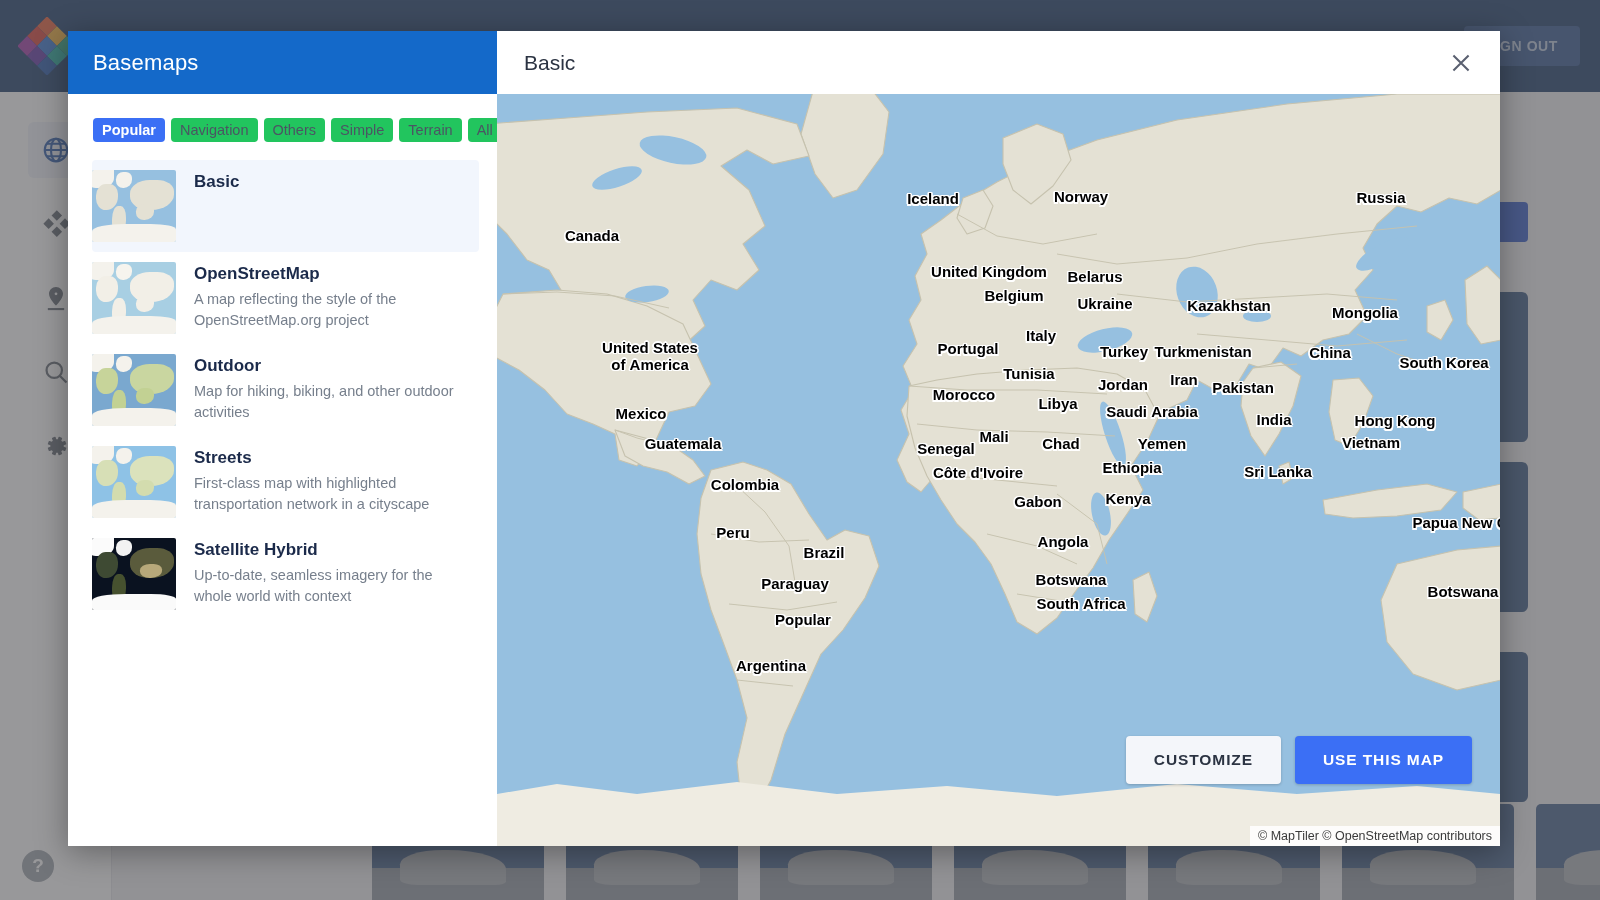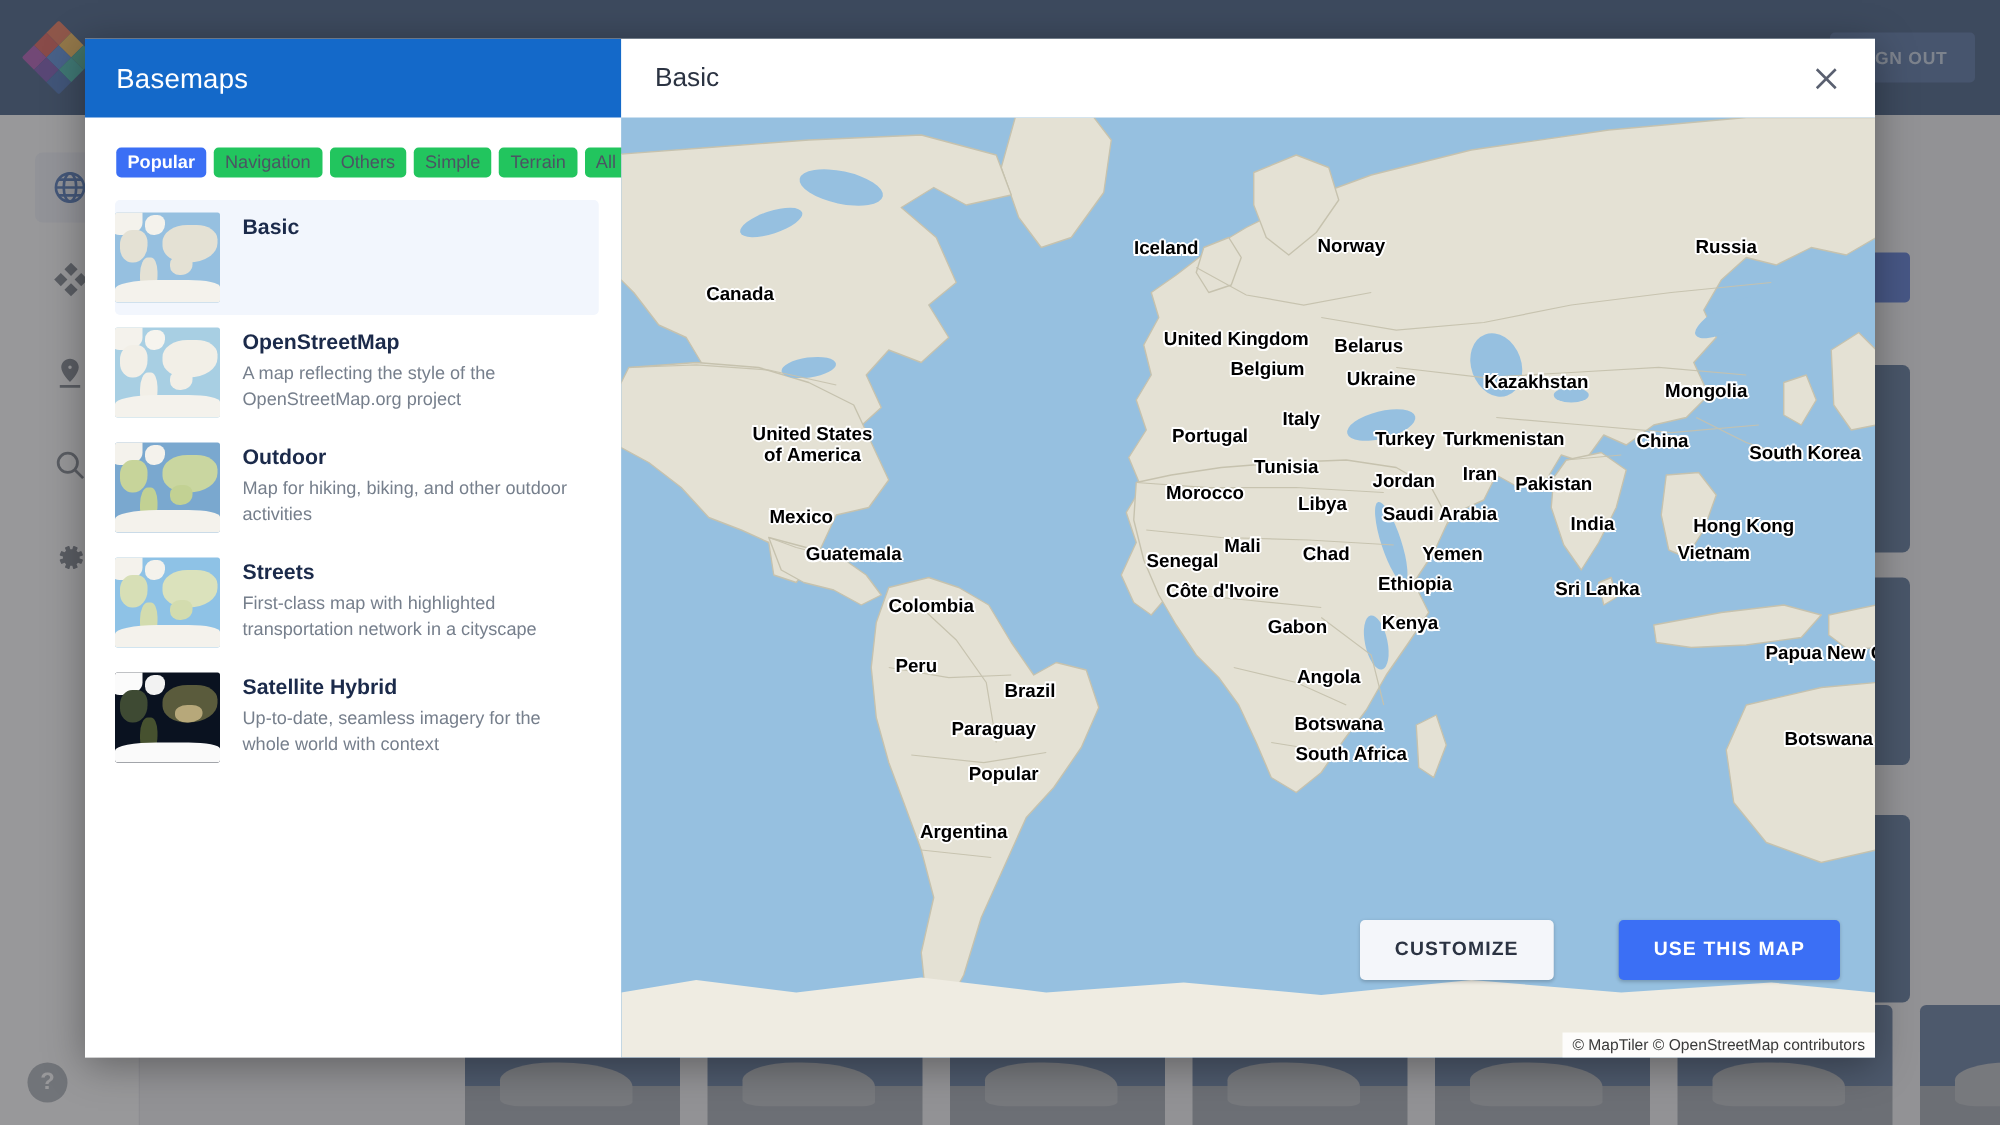--- a/index.html
+++ b/index.html
@@ -134,21 +134,21 @@
     line-height: 1.15; text-align: center;
   }
 
   .map-actions { position: absolute; right: 28px; bottom: 62px; display: flex; gap: 14px; z-index: 6; }
   .btn {
     height: 48px; padding: 0 28px; border-radius: 4px; font-size: 15.5px;
     font-weight: bold; letter-spacing: .9px; display: flex; align-items: center;
     justify-content: center; box-shadow: 0 1px 3px rgba(0,0,0,.2);
   }
   .btn-secondary { background: #f4f6fa; color: #2b3342; }
-  .btn-primary { background: #3b6ff5; color: #fff; margin-left: 38px; }
+  .btn-primary { background: #3b6ff5; color: #fff; }
 
   .attribution {
     position: absolute; right: 0; bottom: 0; z-index: 6;
     background: rgba(255,255,255,.85); color: #3a3a3a;
     font-size: 12.5px; padding: 3px 8px;
   }
 </style>
 </head>
 <body>
 

